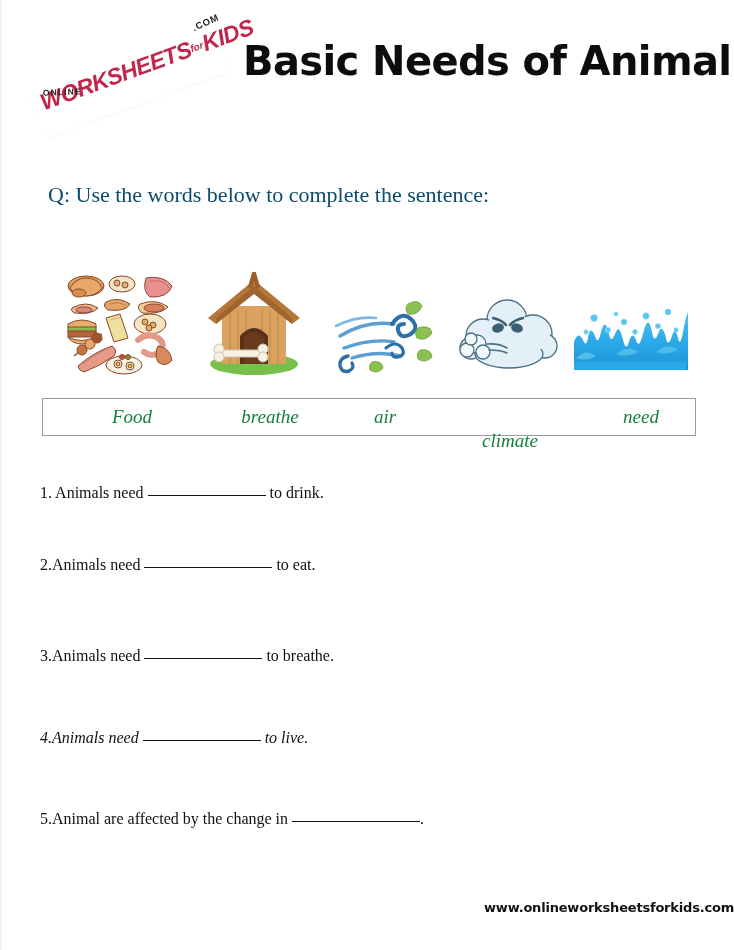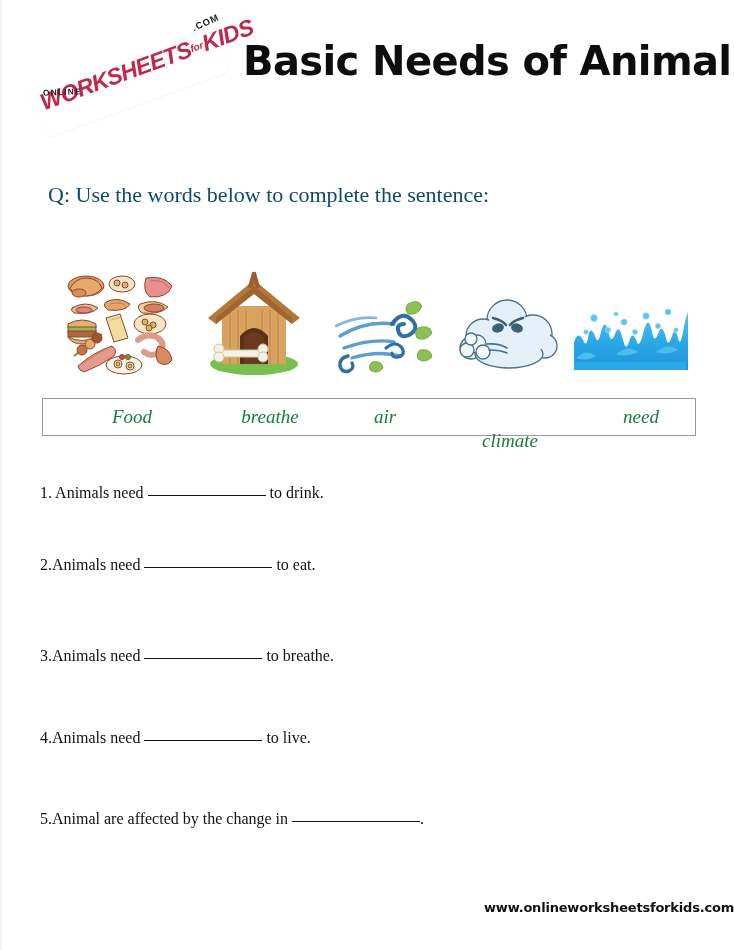--- a/index.html
+++ b/index.html
@@ -447,21 +447,21 @@
     </div>
 
     <div class="question-line" id="q1" style="top: 72px;">
       <span>2.</span><span>Animals need </span><span class="blank blank-md"></span><span> to eat.</span>
     </div>
 
     <div class="question-line" id="q2" style="top: 163px;">
       <span>3.</span><span>Animals need </span><span class="blank blank-sm"></span><span> to breathe.</span>
     </div>
 
-    <div class="question-line" id="q3" style="top: 245px;">
+    <div class="question-line" id="q3" style="top: 245px; font-style: italic;">
       <span>4.</span><span>Animals need </span><span class="blank blank-sm"></span><span> to live.</span>
     </div>
 
     <div class="question-line" id="q4" style="top: 326px;">
       <span>5.</span><span>Animal are affected by the change in </span><span class="blank blank-md"></span><span>.</span>
     </div>
   </div>
 
   <div class="footer">www.onlineworksheetsforkids.com</div>
 </div>

